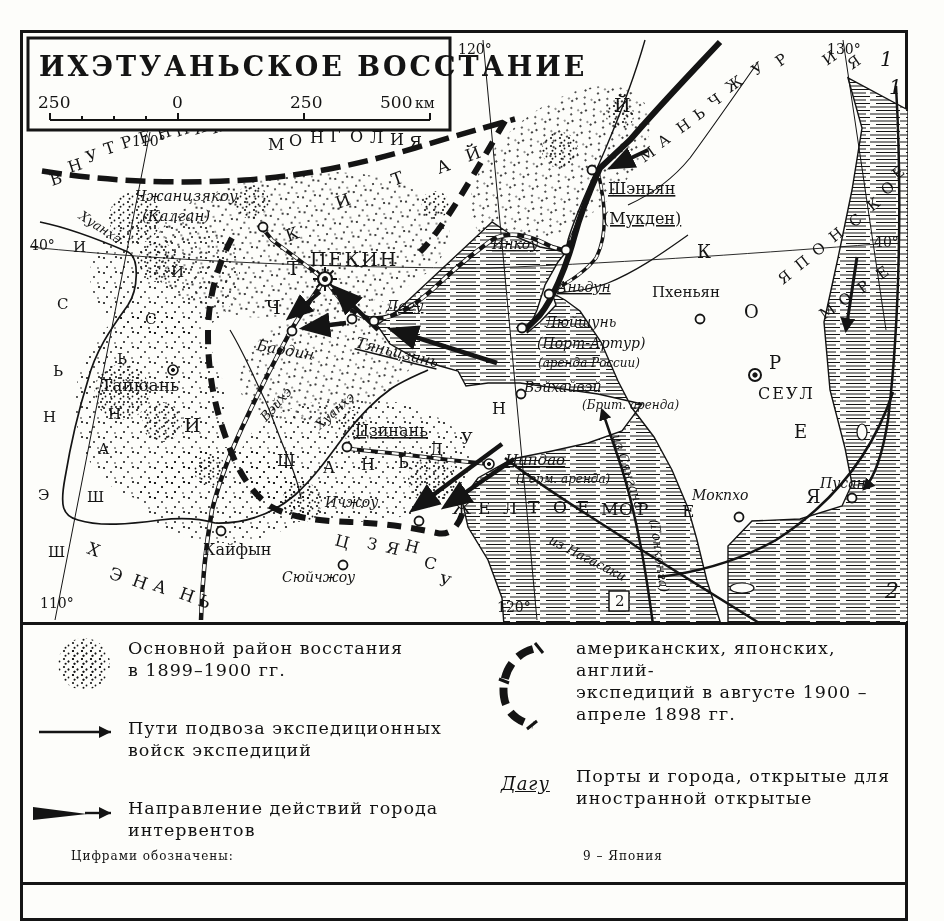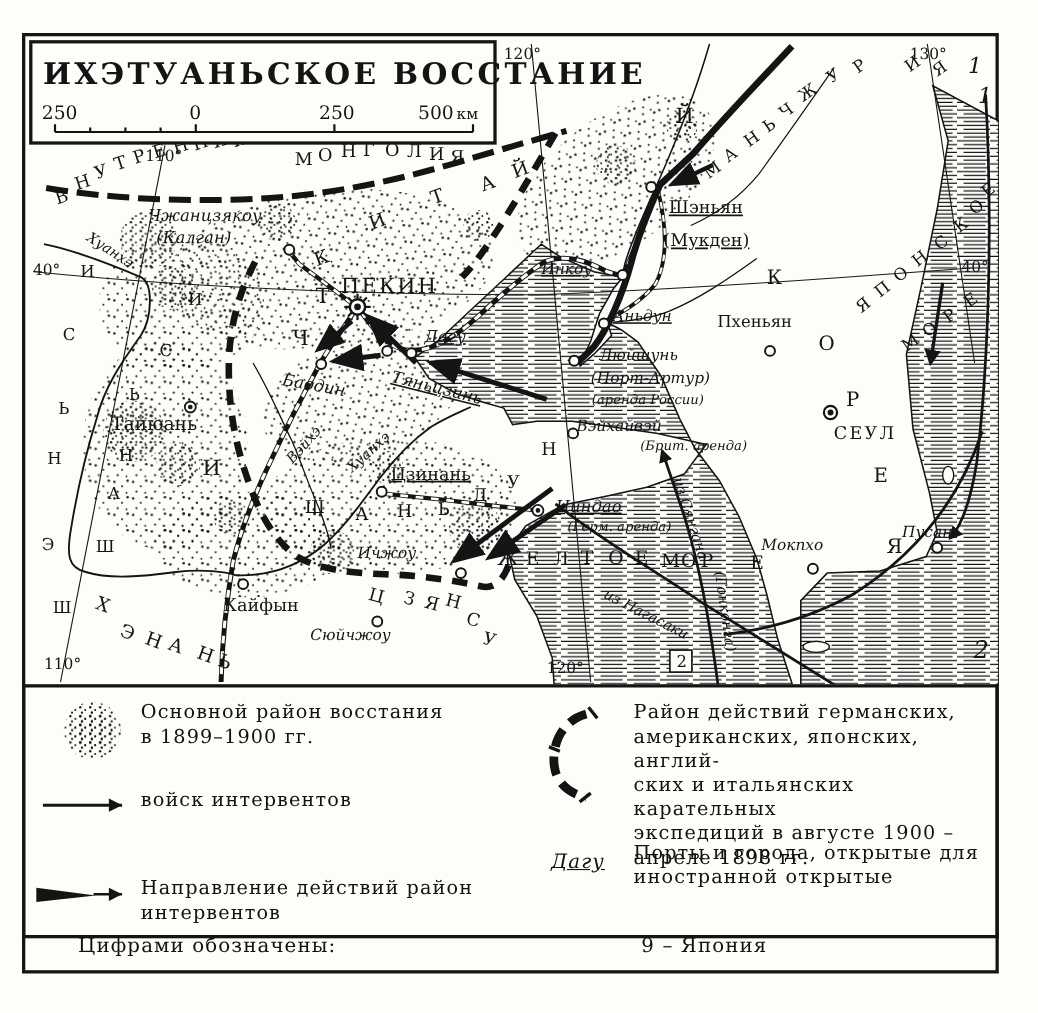--- a/index.html
+++ b/index.html
@@ -9,26 +9,26 @@
          border:3px solid #151515;box-sizing:border-box;}
   #mapsvg{position:absolute;left:20px;top:30px;}
   
   text{fill:#141414;}
   .rm{font-family:"DejaVu Serif","Liberation Serif",serif;}
   .it{font-family:"DejaVu Serif","Liberation Serif",serif;font-style:italic;}
   .caps{font-family:"DejaVu Serif","Liberation Serif",serif;letter-spacing:2px;}
   .sp{font-family:"DejaVu Serif","Liberation Serif",serif;}
   .ul{text-decoration:underline;}
   
-  #legend{position:absolute;left:20px;top:622px;width:888px;height:231px;
+  #legend{position:absolute;left:20px;top:622px;width:888px;height:299px;
           border-top:3px solid #151515;border-left:3px solid #151515;border-right:3px solid #151515;
           border-bottom:3px solid #151515;box-sizing:border-box;}
   .lg-text{position:absolute;font-size:17.5px;line-height:22px;letter-spacing:1px;}
   .lg-icon{position:absolute;}
-  .lg-note{position:absolute;font-size:18px;letter-spacing:1px;}
+  .lg-note{position:absolute;font-size:12px;letter-spacing:1px;}
   .dagu{font-style:italic;text-decoration:underline;font-size:18px;}
 </style>
 </head>
 <body>
 
 <div id="page">
 
   <div id="frame"></div>
 
   <svg id="mapsvg" width="888" height="592" viewBox="20 30 888 592">
@@ -360,41 +360,40 @@
     <div class="lg-text" style="left:105px;top:12px">
       <div>Основной район восстания</div>
       <div>в 1899–1900 гг.</div>
     </div>
 
     <svg class="lg-icon" style="left:12px;top:96px" width="90" height="22">
       <path d="M4,11 L76,11" stroke="#141414" stroke-width="2.6" fill="none"></path>
       <path d="M76,11 L64,5 L64,17 Z" fill="#141414"></path>
     </svg>
     <div class="lg-text" style="left:105px;top:92px">
-      <div>войск интервентов</div>
+      <div>Пути подвоза экспедиционных</div>
+      <div>войск экспедиций</div>
     </div>
 
     <svg class="lg-icon" style="left:8px;top:176px" width="95" height="24">
       <polygon points="2,19 56,13 2,6" fill="#141414"></polygon>
       <path d="M54,12 L80,12" stroke="#141414" stroke-width="2.4" fill="none"></path>
       <path d="M80,12 L68,6 L68,18 Z" fill="#141414"></path>
     </svg>
     <div class="lg-text" style="left:105px;top:172px">
-      <div>Направление действий район</div>
+      <div>Направление действий города</div>
       <div>интервентов</div>
     </div>
 
     <svg class="lg-icon" style="left:468px;top:14px" width="56" height="96">
       <path d="M42,10 C20,16 10,38 13,58 C15,72 25,82 42,86" fill="none" stroke="#141414" stroke-width="8" stroke-dasharray="17 9"></path>
       <path d="M44,4 l8,10 M8,40 l10,4 M36,90 l10,-8" stroke="#141414" stroke-width="3" fill="none"></path>
     </svg>
     <div class="lg-text" style="left:553px;top:12px">
-      <div>Район действий германских,</div>
       <div>американских, японских, англий-</div>
-      <div>ских и итальянских карательных</div>
       <div>экспедиций в августе 1900 –</div>
       <div>апреле 1898 гг.</div>
     </div>
 
     <div class="lg-note dagu" style="left:478px;top:148px">Дагу</div>
     <div class="lg-text" style="left:553px;top:140px">
       <div>Порты и города, открытые для</div>
       <div>иностранной открытые</div>
     </div>
 

